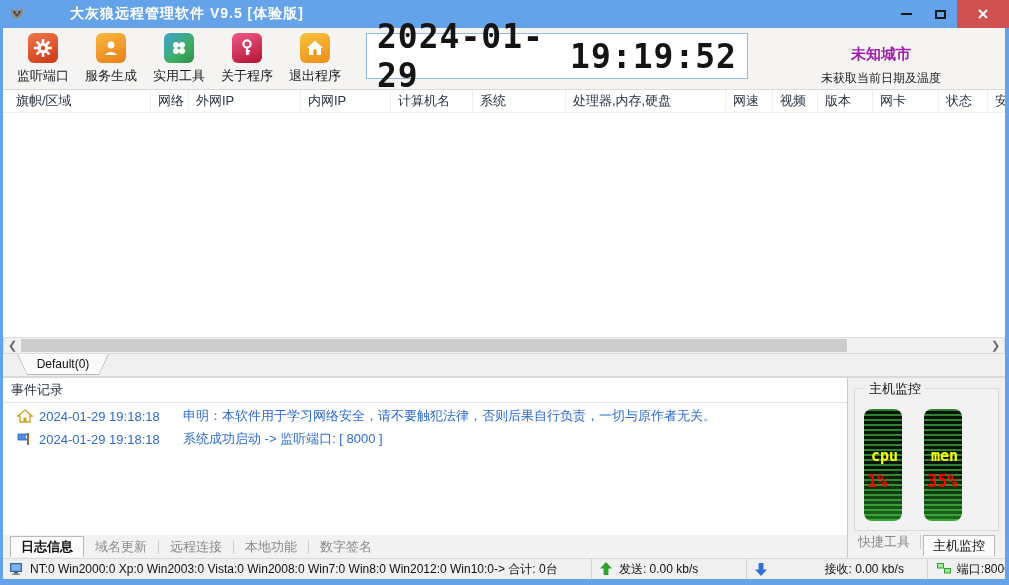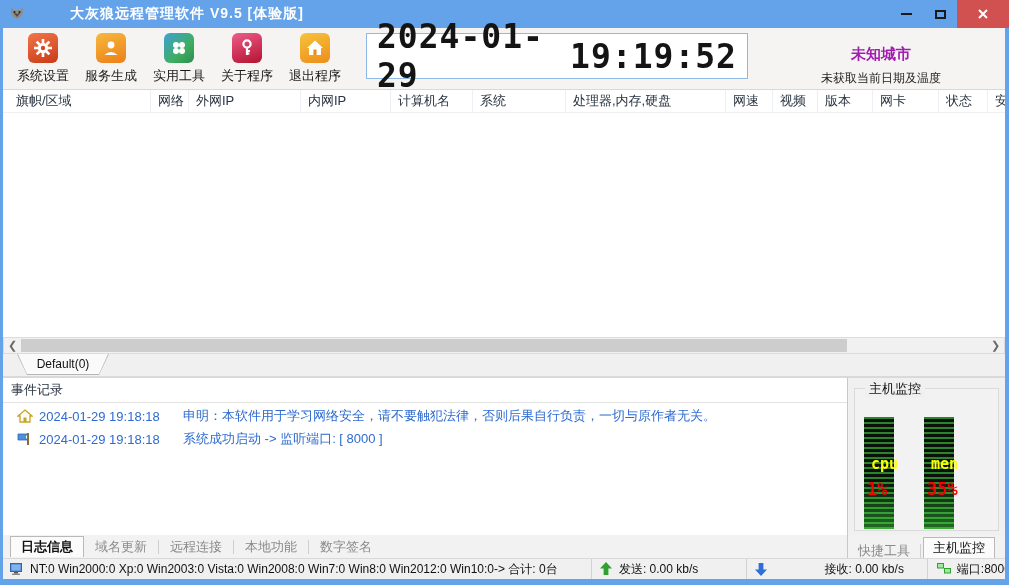--- a/index.html
+++ b/index.html
@@ -76,34 +76,34 @@
   .log-head .lh2 { padding-left:8px; font-size:13px; color:#2a3442; height:24px; line-height:24px; }
   .log-row { display:flex; align-items:center; height:20px; margin-top:3px;margin-left:6px; }
   .log-ico { width:16px; height:16px; margin-left:8px; flex:0 0 auto; }
   .log-time { width:134px; margin-left:6px; font-size:13px; color:#2e6bd0; white-space:nowrap; }
   .log-event { margin-left:10px; font-size:13px; color:#2e6bd0; white-space:nowrap; overflow:hidden; }
 
   
   .monitor-panel { position:absolute; left:845px; top:349px; width:157px; height:158px; background:#f0f0f0; border-top:1px solid #d9d9d9; }
   .groupbox { position:absolute; left:6px; top:10px; width:145px; height:143px; border:1px solid #dadada; background:#f2f2f2; }
   .groupbox-label { position:absolute; top:-9px; left:10px; background:#f0f0f0; padding:0 4px; font-size:13px; color:#111; }
-  .gauge { position:absolute; top:28px; width:30px; height:112px; background-color:#000;
+  .gauge { position:absolute; top:20px; width:38px; height:112px; background-color:#000;
            background-image:linear-gradient(to top, rgba(70,230,70,0.45), rgba(70,230,70,0.05) 45%),
-           repeating-linear-gradient(to bottom,#2c7e2c 0px,#2c7e2c 2px,#060606 2px,#060606 5px); }
+           repeating-linear-gradient(to bottom,#2c7e2c 0px,#2c7e2c 2px,#060606 2px,#060606 5px);border-radius:8px; }
   .gauge.g1 { left:9px; }
   .gauge.g2 { left:69px; }
   .gauge-label { position:absolute; top:38px; left:7px; font-family:"DejaVu Sans Mono",monospace; font-weight:bold; font-size:15px; color:#ffff00; }
   .gauge-value { position:absolute; top:62px; left:3px; font-family:"DejaVu Sans Mono",monospace; font-weight:bold; font-size:17px; color:#ff0000; }
 
   
   .btabs-left { position:absolute; left:0; top:507px; width:845px; height:23px; background:#f2f2f2; border-right:1px solid #c8c8c8; display:flex; align-items:center; }
   .btab-active { height:21px; margin-left:7px; padding:0 10px; background:#fbfbfb; border:1px solid #b9b9b9; border-bottom:none; display:flex; align-items:center; font-size:13px; font-weight:bold; color:#111; }
   .btab { padding:0 11px; font-size:13px; color:#8a8a8a; border-right:1px solid #cfcfcf; height:14px; line-height:14px; }
   .btab:last-child { border-right:none; }
-  .btabs-right { position:absolute; left:845px; top:507px; width:157px; height:23px; background:#f2f2f2; display:flex; align-items:flex-end; }
+  .btabs-right { position:absolute; left:845px; top:507px; width:157px; height:23px; background:#f2f2f2; display:flex; align-items:flex-start; }
   .btab-r { padding:0 10px; font-size:13px; color:#8a8a8a; border-right:1px solid #cfcfcf; height:14px; line-height:14px; }
   .btab-r-active { height:21px; margin-left:2px; padding:0 9px; background:#fbfbfb; border:1px solid #b9b9b9; border-bottom:none; display:flex; align-items:center; font-size:13px; color:#111; }
 
   
   .statusbar { position:absolute; left:0; top:530px; width:1002px; height:21px; background:#f0f0f0; border-top:1px solid #d9d9d9; display:flex; align-items:center; }
   .sb-seg { display:flex; align-items:center; height:100%; font-size:12px; color:#111; white-space:nowrap; overflow:hidden; }
   .sb-seg.s1 { width:637px; padding-left:6px; }
   .sb-seg.s2 { width:168px; border-left:1px solid #d2d2d2; padding-left:6px; }
   .sb-seg.s3 { width:80px;  border-left:1px solid #d2d2d2; padding-left:6px; width:82px; }
   .sb-seg.s3b { width:113px; padding-left:2px; }
@@ -153,21 +153,21 @@
                 <rect x="1" y="8.7" width="4" height="2.6"></rect>
                   <rect x="15" y="8.7" width="4" height="2.6"></rect>
                 <rect x="8.7" y="1" width="2.6" height="4" transform="rotate(45 10 10)"></rect>
                 <rect x="8.7" y="15" width="2.6" height="4" transform="rotate(45 10 10)"></rect>
                 <rect x="1" y="8.7" width="4" height="2.6" transform="rotate(45 10 10)"></rect>
                 <rect x="15" y="8.7" width="4" height="2.6" transform="rotate(45 10 10)"></rect>
               </g>
               <circle cx="10" cy="10" r="2.2" fill="#d84a1d"></circle>
             </svg>
           </span>
-          <span class="tool-label">系统设置</span>
+          <span class="tool-label">监听端口</span>
         </div>
 
         <div class="tool-btn">
           <span class="tool-ico ico-service">
             <svg width="20" height="20" viewBox="0 0 20 20">
               <circle cx="10" cy="7" r="3.4" fill="#ffffff"></circle>
               <path d="M3.5 17 Q10 11 16.5 17 Z" fill="#ffffff"></path>
             </svg>
           </span>
           <span class="tool-label">服务生成</span>

